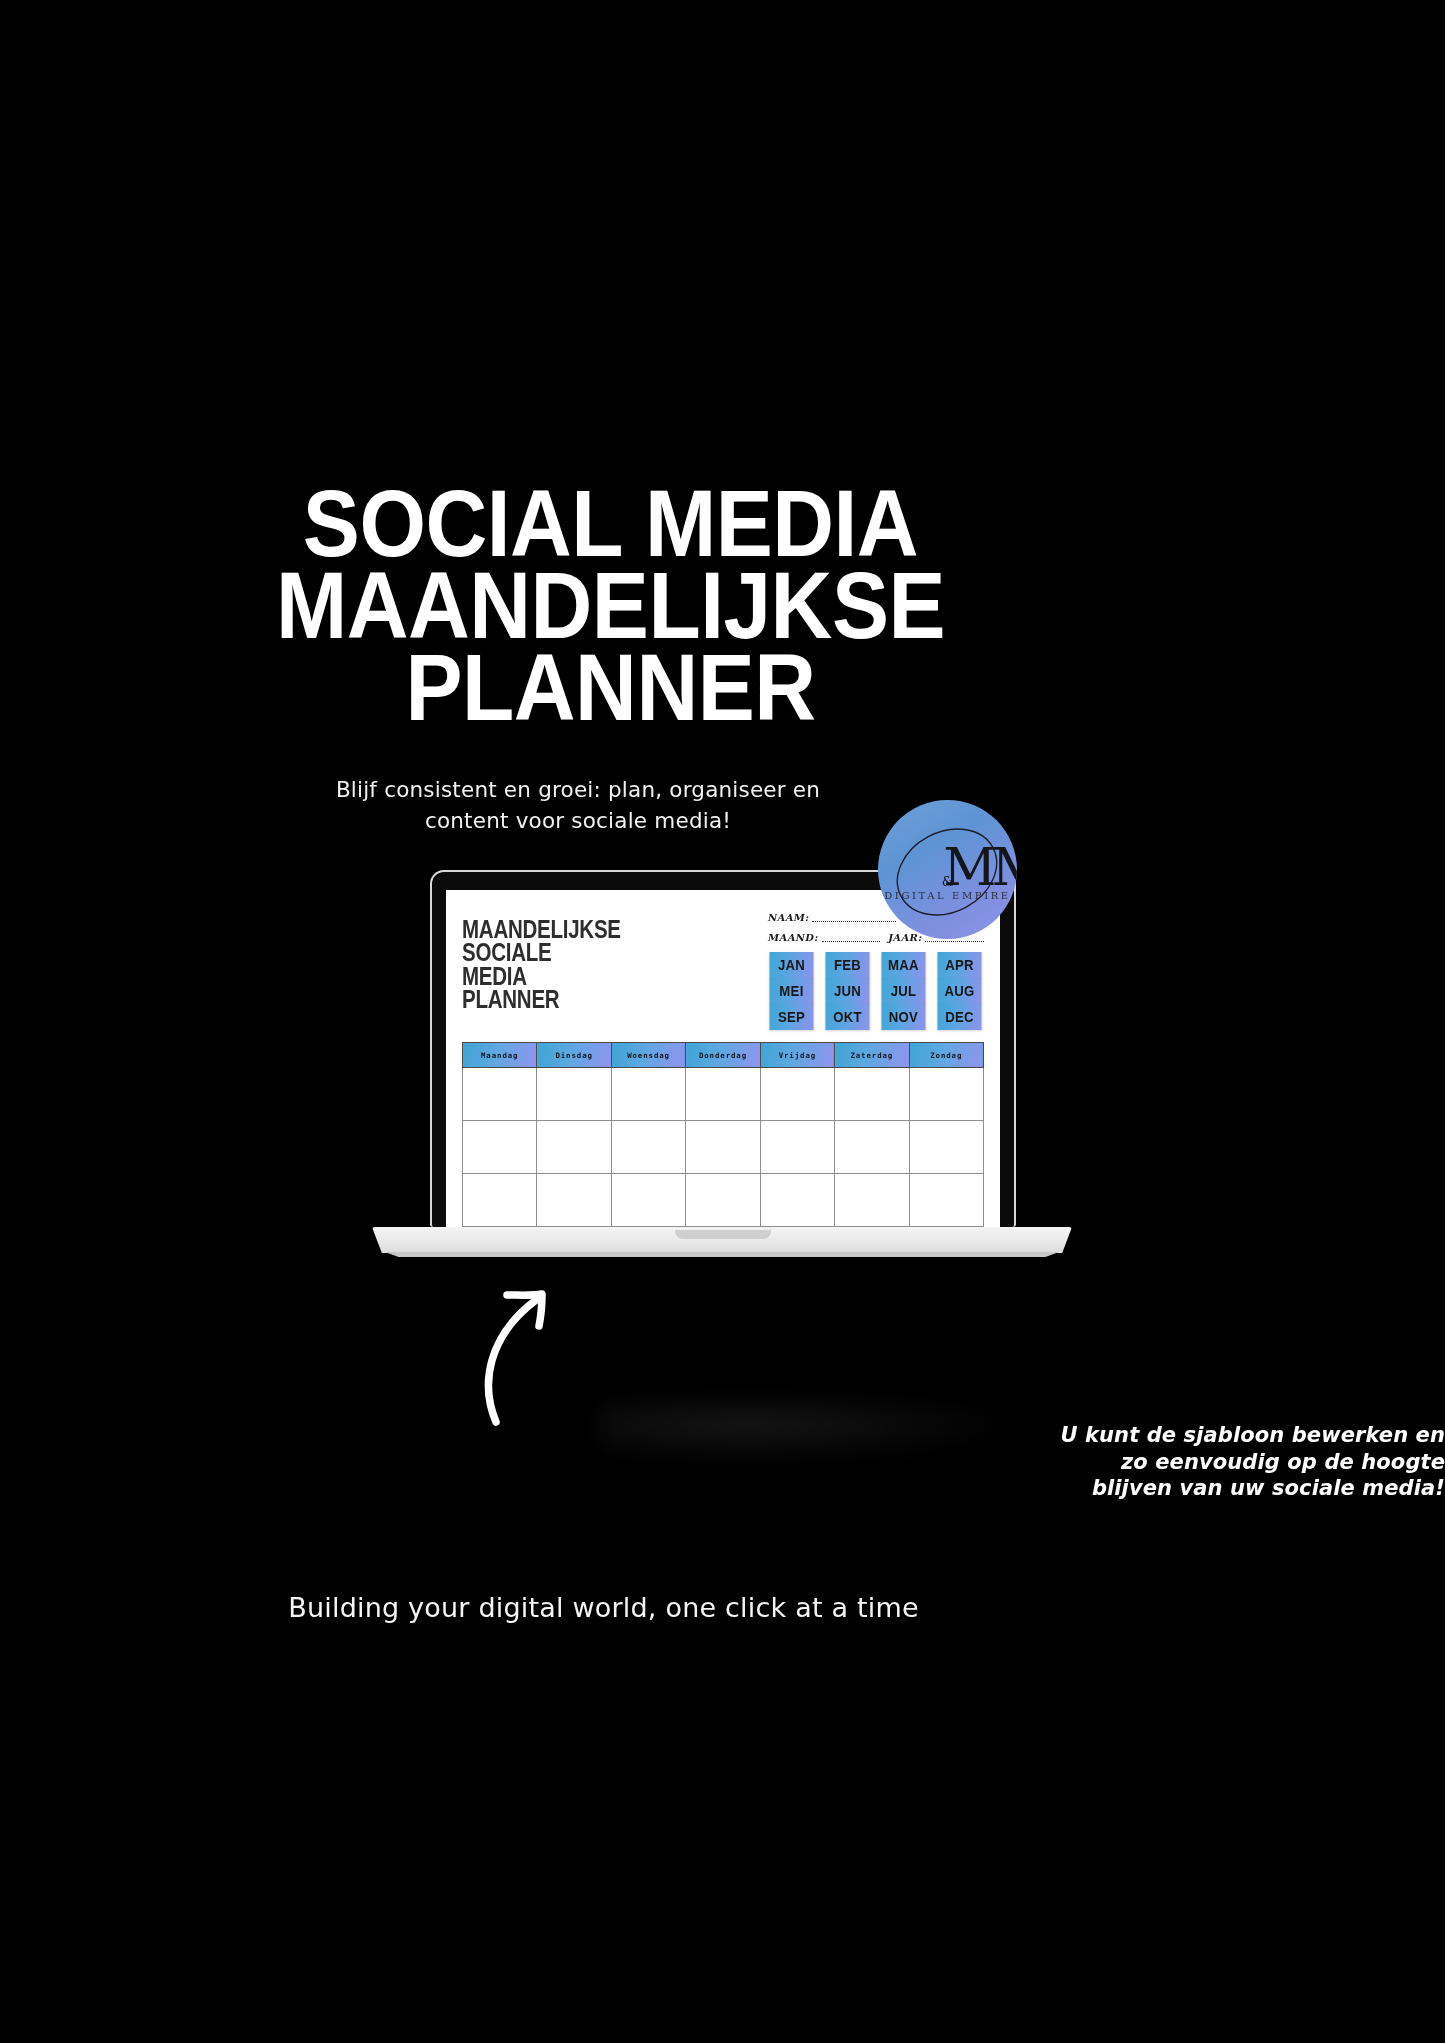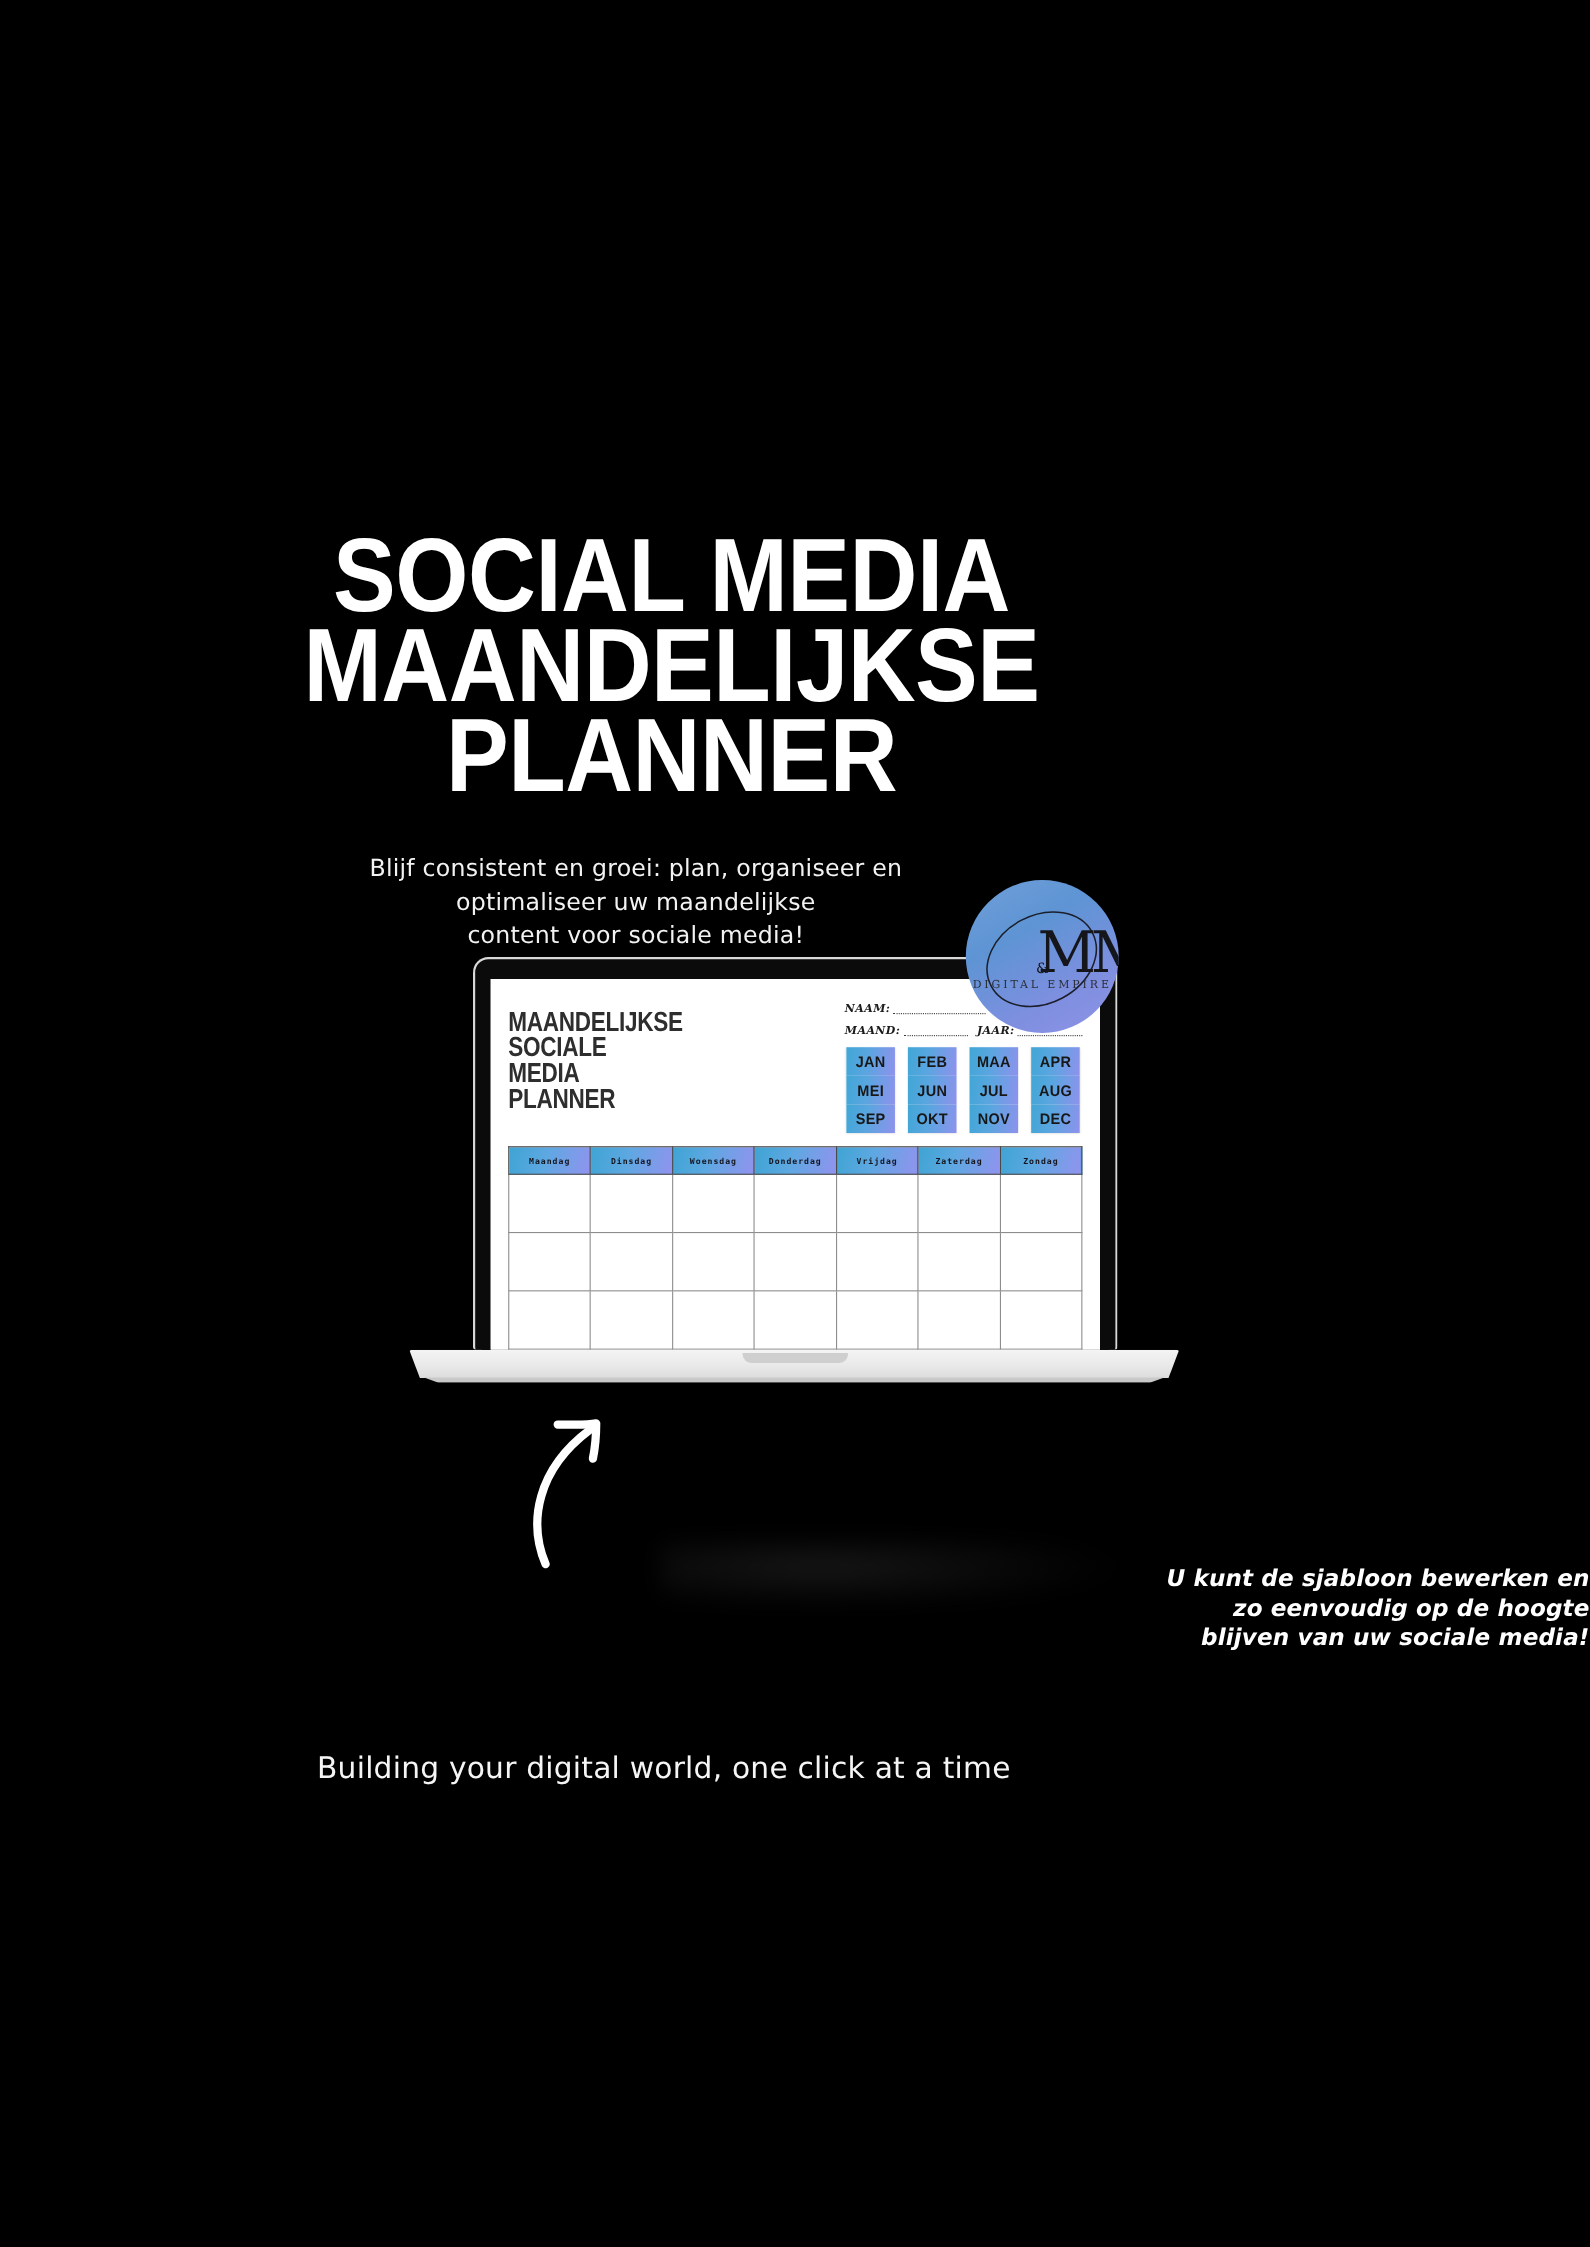--- a/index.html
+++ b/index.html
@@ -285,21 +285,20 @@
 <body>
 
 <div class="headline">
   <span class="ln ln1">SOCIAL MEDIA</span>
   <span class="ln ln2">MAANDELIJKSE</span>
   <span class="ln ln3">PLANNER</span>
 </div>
 
 <div class="subtitle">
   <span>Blijf consistent en groei: plan, organiseer en</span>
-  <span>optimaliseer uw maandelijkse</span>
   <span>content voor sociale media!</span>
 </div>
 
 <div class="logo-badge">
   <svg class="swirl" viewBox="0 0 139 139">
     <ellipse cx="69" cy="72" rx="52" ry="40" fill="none" stroke="#1b1f2b" stroke-width="1.4" transform="rotate(-28 69 72)"></ellipse>
   </svg>
   <div class="mm">MM</div>
   <div class="amp">&amp;</div>
   <div class="tag">DIGITAL   EMPIRE</div>

